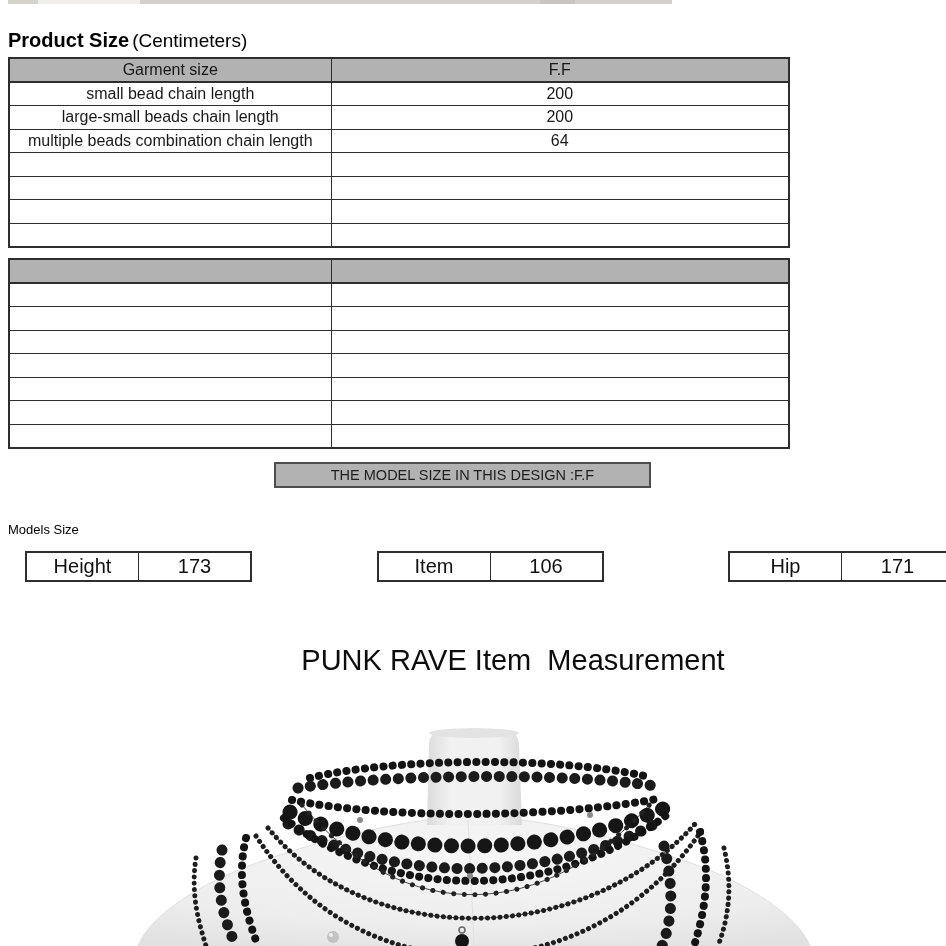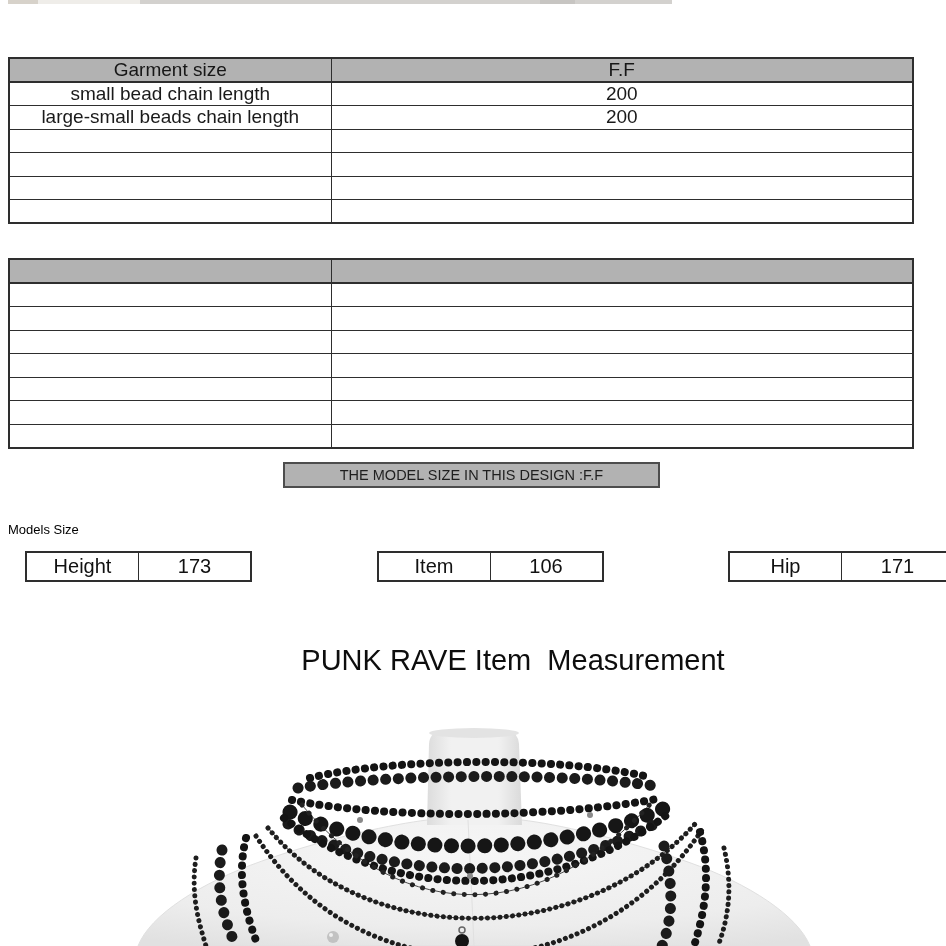--- a/index.html
+++ b/index.html
@@ -9,33 +9,33 @@
   
   .top-strip{position:absolute;top:0;left:0;width:946px;height:5px;}
   .strip-seg{position:absolute;top:0;}
 
   
   .heading{position:absolute;left:8px;top:29px;white-space:nowrap;color:#000;}
   .heading .t{font-size:20px;font-weight:bold;}
   .heading .s{font-size:19px;font-weight:normal;margin-left:3px;}
 
   
-  .size-table{position:absolute;left:8px;width:906px;border-collapse:collapse;
-              table-layout:fixed;font-size:19px;color:#1a1a1a;
+  .size-table{position:absolute;left:8px;width:782px;border-collapse:collapse;
+              table-layout:fixed;font-size:16px;color:#1a1a1a;
               border:2px solid #2e2e2e;}
   .size-table.t1{top:57px;}
   .size-table.t2{top:258px;}
   .size-table th,.size-table td{border:1px solid #2e2e2e;text-align:center;
               padding:0;overflow:hidden;white-space:nowrap;}
   .size-table thead tr{height:24px;background:#b2b2b2;}
   .size-table thead th{font-weight:normal;border-bottom:2px solid #2e2e2e;color:#171717;}
   .size-table tbody tr{height:23.5px;}
 
   
-  .banner{position:absolute;left:283px;top:462px;width:377px;height:26px;
+  .banner{position:absolute;left:274px;top:462px;width:377px;height:26px;
           background:#b2b2b2;border:2px solid #4d4d4d;box-sizing:border-box;
           display:flex;align-items:center;justify-content:center;
           font-size:14.5px;color:#1f1f1f;}
 
   
   .models-title{position:absolute;left:8px;top:522px;font-size:13px;color:#000;}
   .models-row{position:absolute;left:8px;top:551px;width:930px;height:31px;
           display:flex;justify-content:space-between;padding-left:17px;}
   .mbox{width:227px;box-sizing:border-box;border:2px solid #2e2e2e;display:flex;background:#fff;}
   .mlabel,.mvalue{flex:1;display:flex;align-items:center;justify-content:center;
@@ -63,40 +63,47 @@
 <div class="page">
 
   <div class="top-strip">
       <div class="strip-seg" style="left: 8px; width: 30px; height: 4px; background: rgb(215, 210, 202);"></div>
       <div class="strip-seg" style="left: 38px; width: 102px; height: 4px; background: rgb(239, 237, 233);"></div>
       <div class="strip-seg" style="left: 140px; width: 400px; height: 4px; background: rgb(211, 209, 206);"></div>
       <div class="strip-seg" style="left: 540px; width: 35px; height: 4px; background: rgb(199, 197, 194);"></div>
       <div class="strip-seg" style="left: 575px; width: 97px; height: 4px; background: rgb(211, 209, 206);"></div>
     </div>
 
+  <div class="heading">
+    <span class="t">Product Size</span><span class="s">(Centimeters)</span>
+  </div>
 
   <table class="size-table t1">
     <colgroup>
         <col style="width:322px">
         <col>
       </colgroup>
     <thead>
         <tr>
           <th>Garment size</th>
           <th>F.F</th>
         </tr>
       </thead>
     <tbody>
         <tr>
           <td>small bead chain length</td>
           <td>200</td>
         </tr>
         <tr>
           <td>large-small beads chain length</td>
           <td>200</td>
+        </tr>
+        <tr>
+          <td>multiple beads combination chain length</td>
+          <td>64</td>
         </tr>
         <tr>
           <td></td>
           <td></td>
         </tr>
         <tr>
           <td></td>
           <td></td>
         </tr>
         <tr>

